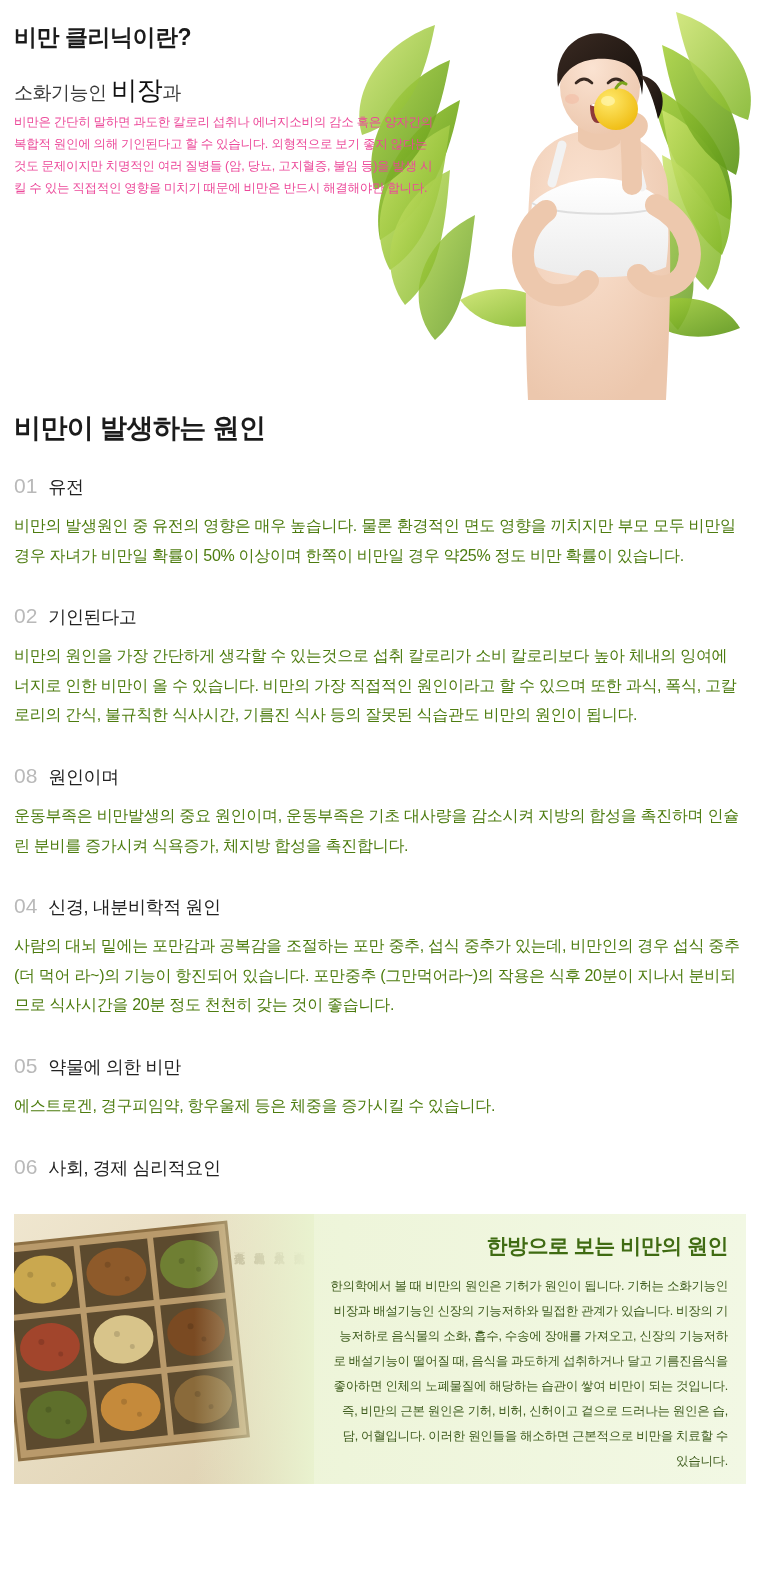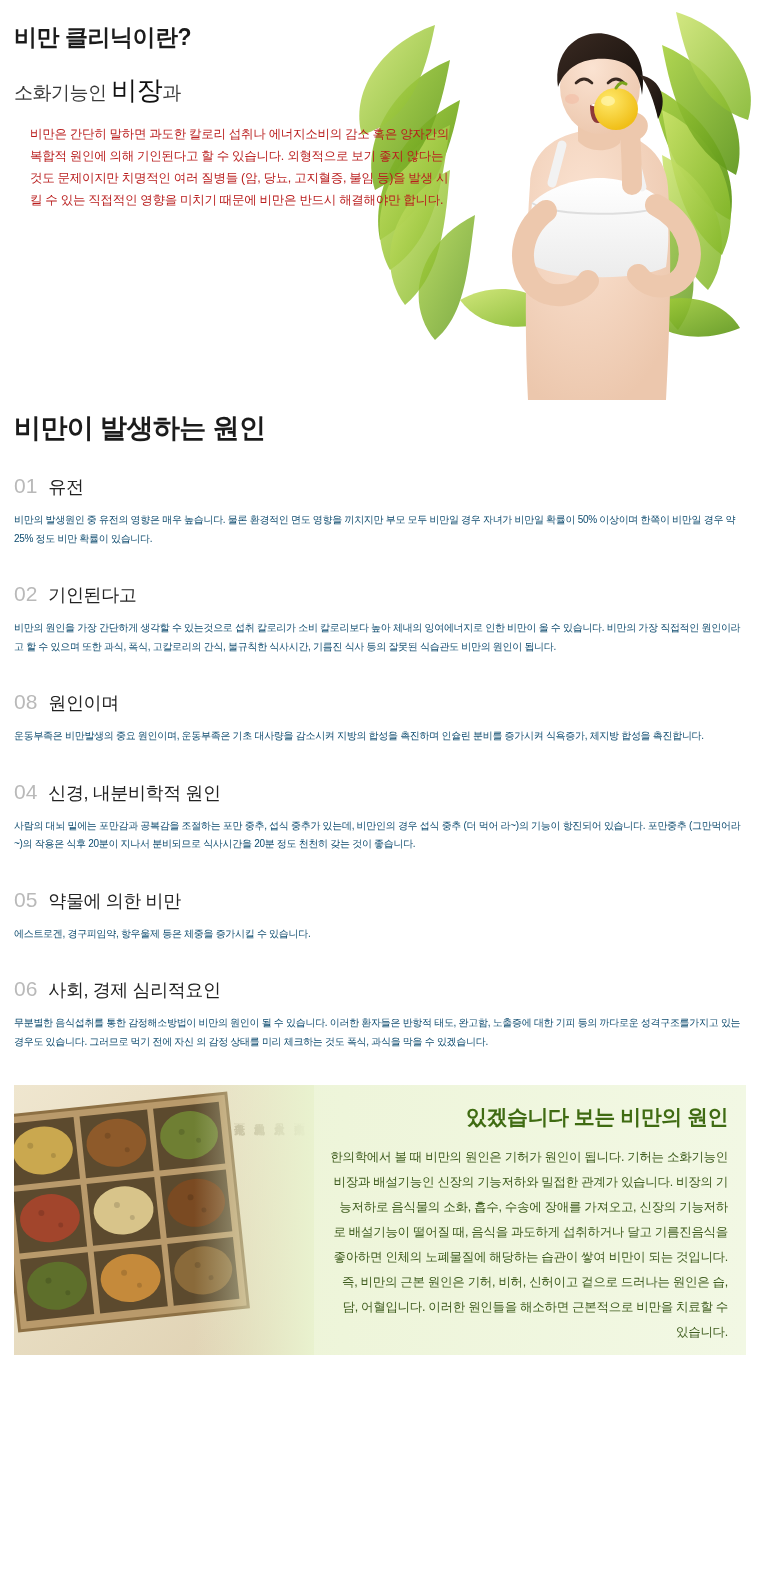--- a/index.html
+++ b/index.html
@@ -66,24 +66,24 @@
     letter-spacing: -0.5px;
     margin: 0 0 22px 60px;
   }
   .hero-sub2 .big {
     font-size: 26px;
     color: #111;
   }
   .hero-body {
     font-size: 12.5px;
     line-height: 1.75;
-    color: #b91c1c;
+    color: #ec4899;
     letter-spacing: -0.3px;
     width: 420px;
-    margin: 16px;
+    margin: 0;
   }
 
   
   .section-title {
     font-size: 27px;
     font-weight: bold;
     color: #1b1b1b;
     letter-spacing: -0.6px;
     margin: 10px 0 28px 14px;
   }
@@ -104,23 +104,23 @@
     color: #b9b9b9;
     font-weight: normal;
     letter-spacing: 0px;
   }
   .cause-name {
     font-size: 18px;
     color: #222;
     letter-spacing: -0.4px;
   }
   .cause-body {
-    font-size: 10px;
+    font-size: 16px;
     line-height: 1.85;
-    color: #0c4a6e;
+    color: #4d7c0f;
     letter-spacing: -0.3px;
     margin: 0;
   }
 
   
   .panel {
     margin: 30px 14px 26px 14px;
     height: 270px;
     position: relative;
     background: linear-gradient(to right, #e9f2cf 0%, #eef5da 45%, #f2f8e4 100%);
@@ -307,21 +307,20 @@
       <span class="cause-name">약물에  의한  비만</span>
     </div>
     <p class="cause-body">에스트로겐, 경구피임약, 항우울제 등은 체중을 증가시킬 수 있습니다.</p>
   </div>
 
   <div class="cause">
     <div class="cause-head">
       <span class="cause-num">06</span>
       <span class="cause-name">사회,  경제 심리적요인</span>
     </div>
-    <p class="cause-body">무분별한 음식섭취를 통한 감정해소방법이 비만의 원인이 될 수 있습니다. 이러한 환자들은 반항적 태도, 완고함, 노출증에 대한 기피 등의 까다로운 성격구조를가지고 있는 경우도 있습니다. 그러므로 먹기 전에 자신 의 감정 상태를 미리 체크하는 것도 폭식, 과식을 막을 수 있겠습니다.</p>
   </div>
 
   <div class="panel">
 
     <div class="panel-photo">
       <svg width="300" height="270" viewBox="0 0 300 270" xmlns="http://www.w3.org/2000/svg" aria-hidden="true">
         <defs>
           <linearGradient id="paperg" x1="0" y1="0" x2="1" y2="1">
             <stop offset="0%" stop-color="#efe6cf"></stop>
             <stop offset="100%" stop-color="#ded0b0"></stop>
@@ -387,18 +386,18 @@
             <circle cx="184" cy="168" r="3"></circle>
               <circle cx="196" cy="182" r="2.5"></circle>
           </g>
         </g>
 
         <rect x="0" y="0" width="300" height="270" fill="url(#fadeg)"></rect>
       </svg>
     </div>
 
     <div class="panel-text">
-      <h3 class="panel-title">있겠습니다 보는 비만의 원인</h3>
+      <h3 class="panel-title">한방으로 보는 비만의 원인</h3>
       <p class="panel-body">한의학에서 볼 때 비만의 원인은 기허가 원인이 됩니다. 기허는 소화기능인 비장과 배설기능인 신장의 기능저하와 밀접한 관계가 있습니다. 비장의 기능저하로 음식물의 소화, 흡수, 수송에 장애를 가져오고, 신장의 기능저하로 배설기능이 떨어질 때,  음식을 과도하게 섭취하거나 달고 기름진음식을 좋아하면 인체의 노폐물질에 해당하는 습관이 쌓여  비만이 되는 것입니다. 즉, 비만의 근본 원인은 기허, 비허, 신허이고 겉으로 드러나는 원인은 습, 담, 어혈입니다. 이러한 원인들을 해소하면 근본적으로 비만을 치료할 수 있습니다.</p>
     </div>
   </div>
 
 </div>
 
 </body></html>

